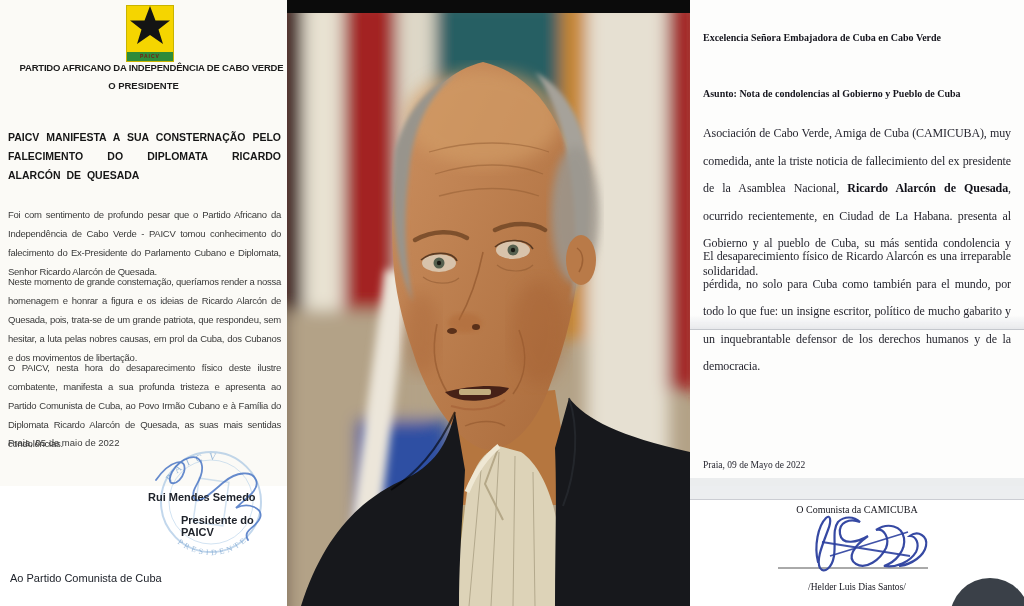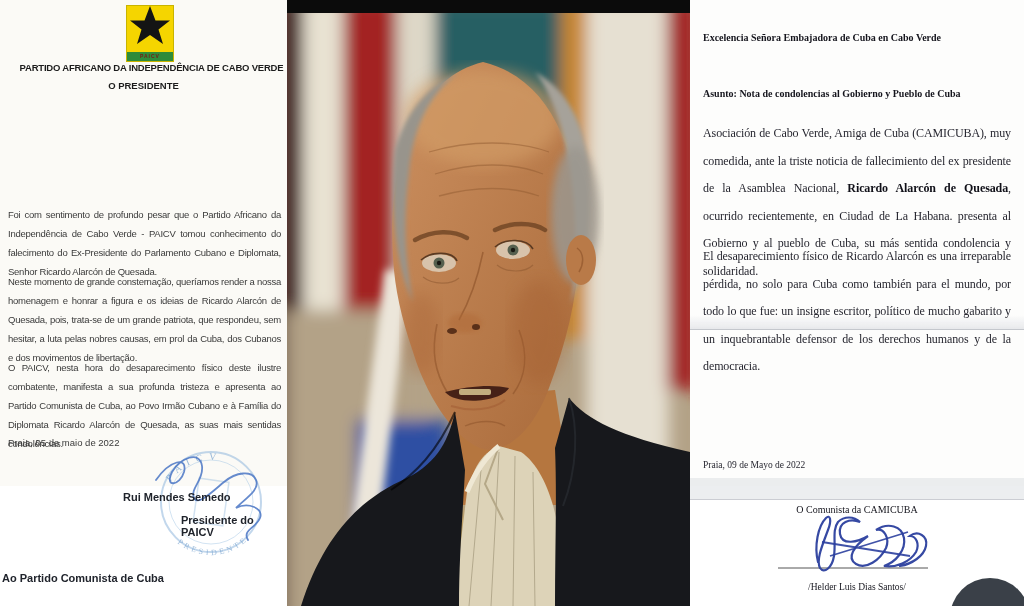--- a/index.html
+++ b/index.html
@@ -18,23 +18,23 @@
   .org-line{left:0;top:62px;width:287px;text-align:center;font-weight:bold;font-size:9.5px;
             letter-spacing:-0.2px;color:#1c1c1c;white-space:nowrap;padding-left:8px;}
   .pres-line{left:0;top:80px;width:287px;text-align:center;font-weight:bold;font-size:9.5px;color:#1c1c1c;}
   .l-title{left:8px;top:128px;width:273px;font-weight:bold;font-size:10.5px;line-height:19px;
            text-align:justify;color:#161616;word-spacing:3px;}
   .l-para{left:8px;width:273px;font-size:9.5px;line-height:19px;text-align:justify;
           letter-spacing:-0.25px;color:#3a3a3a;}
   #l-p1{top:205px;} #l-p2{top:272px;} #l-p3{top:358px;}
   .l-date{left:8px;top:437px;font-size:9.5px;color:#3a3a3a;}
   .stamp-svg{left:128px;top:422px;width:165px;height:165px;}
-  .signer-name{left:123px;top:491px;font-weight:bold;font-size:11px;color:#20242c;}
+  .signer-name{left:148px;top:491px;font-weight:bold;font-size:11px;color:#20242c;}
   .signer-title{left:133px;top:514px;font-weight:bold;font-size:11px;color:#20242c;margin-left:48px;}
-  .addressee{left:2px;top:572px;font-weight:bold;font-size:11px;color:#20242c;}
+  .addressee{left:10px;top:572px;font-weight:normal;font-size:11px;color:#20242c;}
 
   
   #photo{left:287px;width:403px;background:#b3a287;}
   #photo svg{display:block;}
 
   
   #right-letter{left:690px;width:334px;background:#fdfdfc;color:#272730;
                 font-family:"Liberation Serif",serif;}
   #right-letter .abs{position:absolute;}
   .r-line{left:13px;width:308px;font-size:10px;}
@@ -67,20 +67,21 @@
   <div class="abs logo-box">
     <svg class="logo-star" viewBox="0 0 46 46">
       <polygon points="23,4 28.5,18.5 43,18.5 31.5,27.5 36,42 23,33 10,42 14.5,27.5 3,18.5 17.5,18.5" fill="#141414"></polygon>
     </svg>
     <div class="logo-band">PAICV</div>
   </div>
 
   <div class="abs org-line">PARTIDO AFRICANO DA INDEPENDÊNCIA DE CABO VERDE</div>
   <div class="abs pres-line">O PRESIDENTE</div>
 
+  <div class="abs l-title">PAICV MANIFESTA A SUA CONSTERNAÇÃO PELO FALECIMENTO DO DIPLOMATA RICARDO ALARCÓN DE QUESADA</div>
 
   <div class="abs l-para" id="l-p1">Foi com sentimento de profundo pesar que o Partido Africano da Independência de Cabo Verde - PAICV tomou conhecimento do falecimento do Ex-Presidente do Parlamento Cubano e Diplomata, Senhor Ricardo Alarcón de Quesada.</div>
   <div class="abs l-para" id="l-p2">Neste momento de grande consternação, queríamos render a nossa homenagem e honrar a figura e os ideias de Ricardo Alarcón de Quesada, pois, trata-se de um grande patriota, que respondeu, sem hesitar, a luta pelas nobres causas, em prol da Cuba, dos Cubanos e dos movimentos de libertação.</div>
   <div class="abs l-para" id="l-p3">O PAICV, nesta hora do desaparecimento físico deste ilustre combatente, manifesta a sua profunda tristeza e apresenta ao Partido Comunista de Cuba, ao Povo Irmão Cubano e à Família do Diplomata Ricardo Alarcón de Quesada, as suas mais sentidas condolências.</div>
 
   <div class="abs l-date">Praia, 05 de maio de 2022</div>
 
   <svg class="abs stamp-svg" viewBox="0 0 165 165">
     <defs>
       <path id="arcTop" d="M35,86 A48,48 0 0 1 131,86" fill="none"></path>

